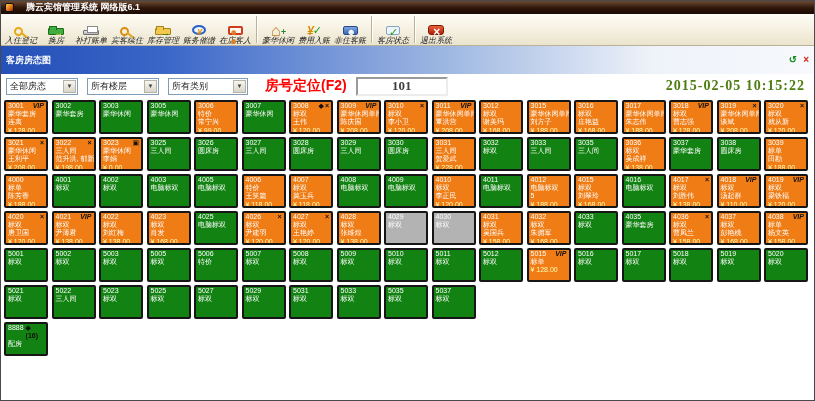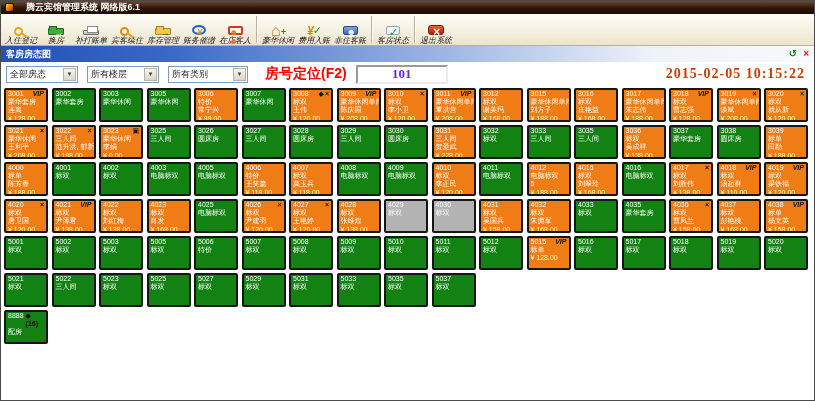--- a/index.html
+++ b/index.html
@@ -46,38 +46,38 @@
   .house-icon::after{content:"+";position:absolute;right:0;bottom:-2px;font-size:9px;color:#2a8a2a;font-weight:bold;}
   .yen-check-icon::before{content:"¥";position:absolute;left:1px;top:-1px;font-size:12px;font-weight:bold;color:#d98f00;}
   .yen-check-icon::after{content:"✓";position:absolute;right:0;bottom:-2px;font-size:11px;color:#18a018;font-weight:bold;}
   .nonguest-icon{background:linear-gradient(#7da7e0,#3a66b5);border:1px solid #28498a;border-radius:2px;width:15px;height:13px;margin-top:1px;}
   .nonguest-icon::after{content:"☻";color:#fff;font-size:9px;position:absolute;left:3px;top:-1px;line-height:13px;}
   .status-check-icon{background:#eef4fb;border:1px solid #8aa4c4;border-radius:2px;width:14px;height:13px;margin-top:1px;}
   .status-check-icon::after{content:"✓";color:#18a018;font-weight:bold;font-size:11px;position:absolute;left:2px;top:-1px;line-height:13px;}
   .exit-icon{background:linear-gradient(#e8623c,#b02208);border:1px solid #7d1703;border-radius:3px;width:16px;height:14px;}
   .exit-icon::after{content:"×";color:#fff;font-weight:bold;font-size:12px;position:absolute;left:4px;top:-1px;line-height:14px;}
   
-  .mdicaption{height:16px;background:linear-gradient(90deg,#2450b8 0%,#3a66c8 20%,#9fb8e2 55%,#eef2f9 80%,#f7f9fc 100%);
+  .mdicaption{height:28px;background:linear-gradient(90deg,#2450b8 0%,#3a66c8 20%,#9fb8e2 55%,#eef2f9 80%,#f7f9fc 100%);
               display:flex;align-items:center;padding:0 5px;font-size:9px;font-weight:bold;color:#fff;}
   .mdicaption .sp{flex:1;}
   .cap-ic{font-size:10px;line-height:10px;font-weight:bold;margin-left:6px;cursor:default;}
   .restore-ic{color:#0d8a12;}
   .close-ic{color:#d42211;}
   
   .filterbar{height:24px;display:flex;align-items:center;padding:0 5px;gap:9px;background:#fff;}
   .combo{display:flex;align-items:center;border:1px solid #7f9db9;background:#fff;height:17px;font-size:9px;
          padding-left:3px;position:relative;width:72px;color:#222;}
   .combo .arr{position:absolute;right:1px;top:1px;bottom:1px;width:13px;
          background:linear-gradient(#f6f5f0,#d9d5c8);border:1px solid #b5b2a8;
          display:flex;align-items:center;justify-content:center;font-size:6px;color:#444;}
   .locate-label{color:#f00;font-size:14px;font-weight:bold;margin-left:8px;white-space:nowrap;}
   .locate-input{width:92px;height:19px;border:2px solid;border-color:#9a9a9a #ececec #ececec #9a9a9a;
-         text-align:center;color:#6d28d9;font-family:"Liberation Serif","DejaVu Serif",serif;
+         text-align:center;color:#404040;font-family:"Liberation Serif","DejaVu Serif",serif;
          font-size:13px;font-weight:bold;outline:none;background:#fff;}
-  .clock{margin-left:auto;color:#c2410c;font-family:"Liberation Serif","DejaVu Serif",serif;
+  .clock{margin-left:auto;color:#4d7c0f;font-family:"Liberation Serif","DejaVu Serif",serif;
          font-size:14px;font-weight:bold;letter-spacing:1px;white-space:nowrap;padding-right:4px;}
   
   .grid{padding:2px 0 0 3px;}
   .room-row{display:flex;gap:3.5px;margin-bottom:3px;}
   .cell{width:44px;height:34px;flex:0 0 auto;border:2px solid #161616;border-radius:2px;
         padding:0 2px;font-size:7px;line-height:8.2px;color:#fff;overflow:hidden;position:relative;cursor:default;}
   .cell.occ{background:#ef7c15;}
   .cell.vac{background:#128212;}
   .cell.dis{background:#b3b3b3;}
   .rn-line{display:flex;align-items:flex-start;}

